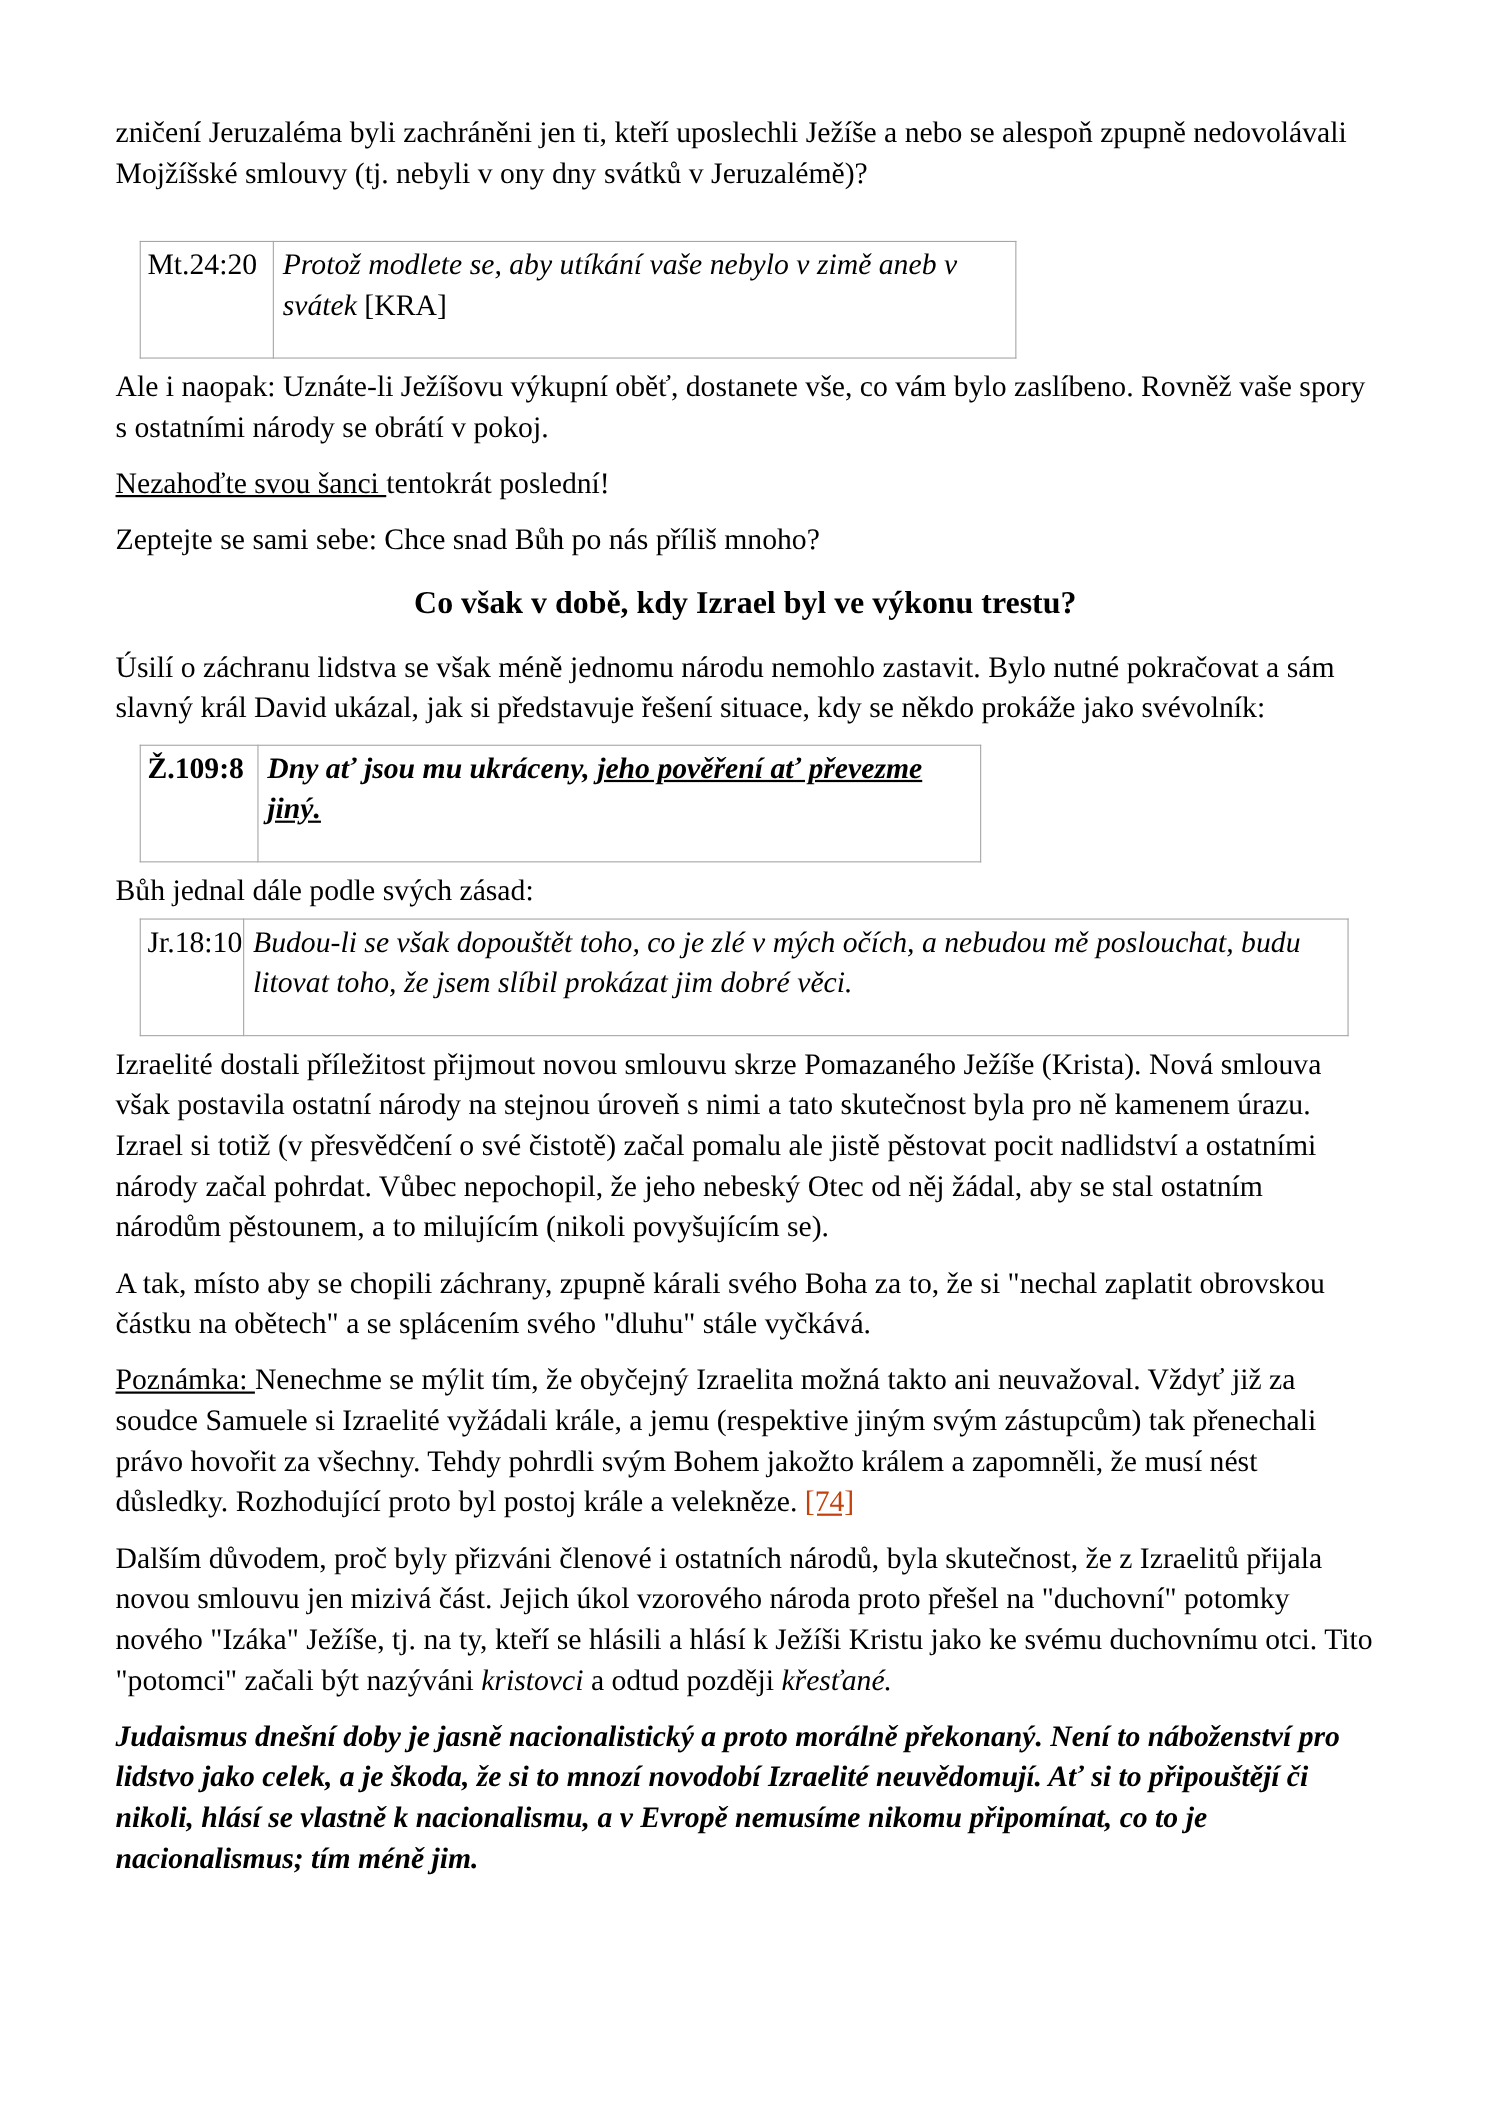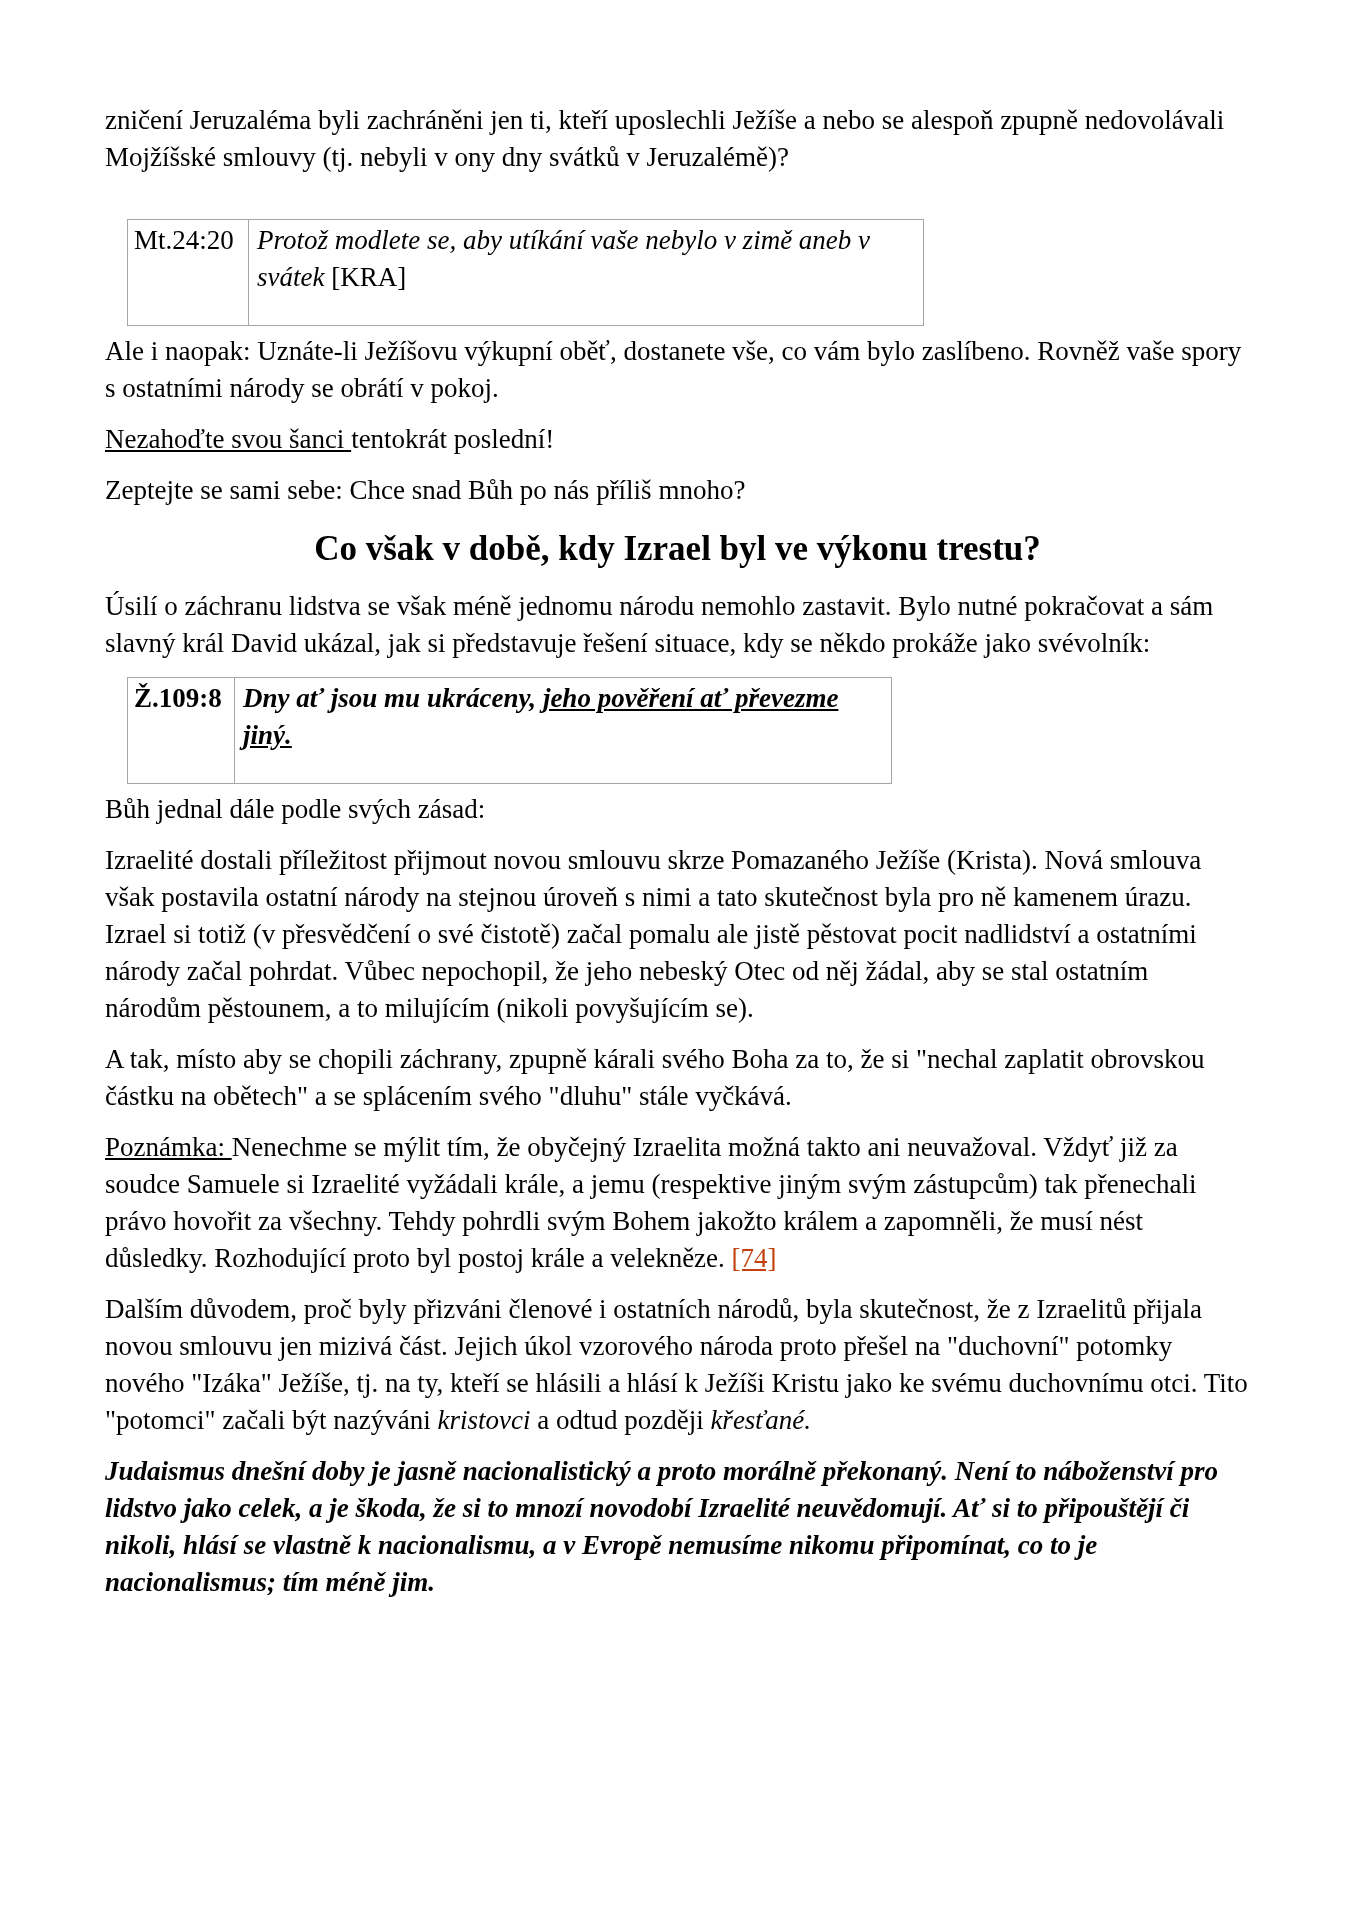--- a/index.html
+++ b/index.html
@@ -12,21 +12,21 @@
     font-size:27px;
     line-height:37px;
     box-sizing:border-box;
     padding:95px 107px 140px 105px;
     display:flex;
     flex-direction:column;
   }
   p{margin:7px 0;width:100%;}
   p.b{font-weight:bold;font-style:italic;}
   h3{
-    font-size:35px;
+    font-size:29px;
     line-height:37px;
     font-weight:bold;
     text-align:center;
     width:100%;
     margin:14px 0;
   }
   .i{font-style:italic;}
   .b{font-weight:bold;}
   .u{text-decoration:underline;}
   a.link{color:#c2410c;text-decoration:underline;cursor:pointer;}
@@ -75,19 +75,23 @@
     <tbody>
       <tr>
         <td class="ref">Ž.109:8</td>
         <td class="quote"><span class="i">Dny ať jsou mu ukráceny, </span><span class="i u">jeho pověření ať převezme jiný.</span></td>
       </tr>
     </tbody>
   </table>
 <p><span>Bůh jednal dále podle svých zásad:</span></p>
 <table class="verse-table vt-t3">
     <tbody>
+      <tr>
+        <td class="ref">Jr.18:10</td>
+        <td class="quote"><span class="i">Budou-li se však dopouštět toho, co je zlé v mých očích, a nebudou mě poslouchat, budu litovat toho, že jsem slíbil prokázat jim dobré věci.</span></td>
+      </tr>
     </tbody>
   </table>
 <p><span>Izraelité dostali příležitost přijmout novou smlouvu skrze Pomazaného Ježíše (Krista). Nová smlouva však postavila ostatní národy na stejnou úroveň s nimi a tato skutečnost byla pro ně kamenem úrazu. Izrael si totiž (v přesvědčení o své čistotě) začal pomalu ale jistě pěstovat pocit nadlidství a ostatními národy začal pohrdat. Vůbec nepochopil, že jeho nebeský Otec od něj žádal, aby se stal ostatním národům pěstounem, a to milujícím (nikoli povyšujícím se).</span></p>
 <p><span>A tak, místo aby se chopili záchrany, zpupně kárali svého Boha za to, že si "nechal zaplatit obrovskou částku na obětech" a se splácením svého "dluhu" stále vyčkává.</span></p>
 <p><span class="u">Poznámka: </span><span>Nenechme se mýlit tím, že obyčejný Izraelita možná takto ani neuvažoval. Vždyť již za soudce Samuele si Izraelité vyžádali krále, a jemu (respektive jiným svým zástupcům) tak přenechali právo hovořit za všechny. Tehdy pohrdli svým Bohem jakožto králem a zapomněli, že musí nést důsledky. Rozhodující proto byl postoj krále a velekněze. </span><a href="#" class="link">[74]</a></p>
 <p><span>Dalším důvodem, proč byly přizváni členové i ostatních národů, byla skutečnost, že z Izraelitů přijala novou smlouvu jen mizivá část. Jejich úkol vzorového národa proto přešel na "duchovní" potomky nového "Izáka" Ježíše, tj. na ty, kteří se hlásili a hlásí k Ježíši Kristu jako ke svému duchovnímu otci. Tito "potomci" začali být nazýváni </span><span class="i">kristovci</span><span> a odtud později </span><span class="i">křesťané.</span></p>
 <p class="b"><span>Judaismus dnešní doby je jasně nacionalistický a proto morálně překonaný. Není to náboženství pro lidstvo jako celek, a je škoda, že si to mnozí novodobí Izraelité neuvědomují. Ať si to připouštějí či nikoli, hlásí se vlastně k nacionalismu, a v Evropě nemusíme nikomu připomínat, co to je nacionalismus; tím méně jim.</span></p>
 
 </body></html>

